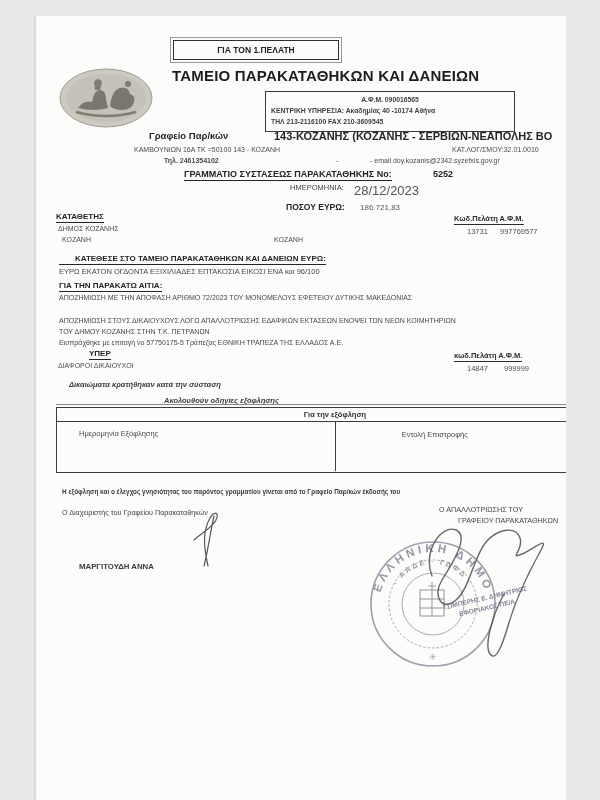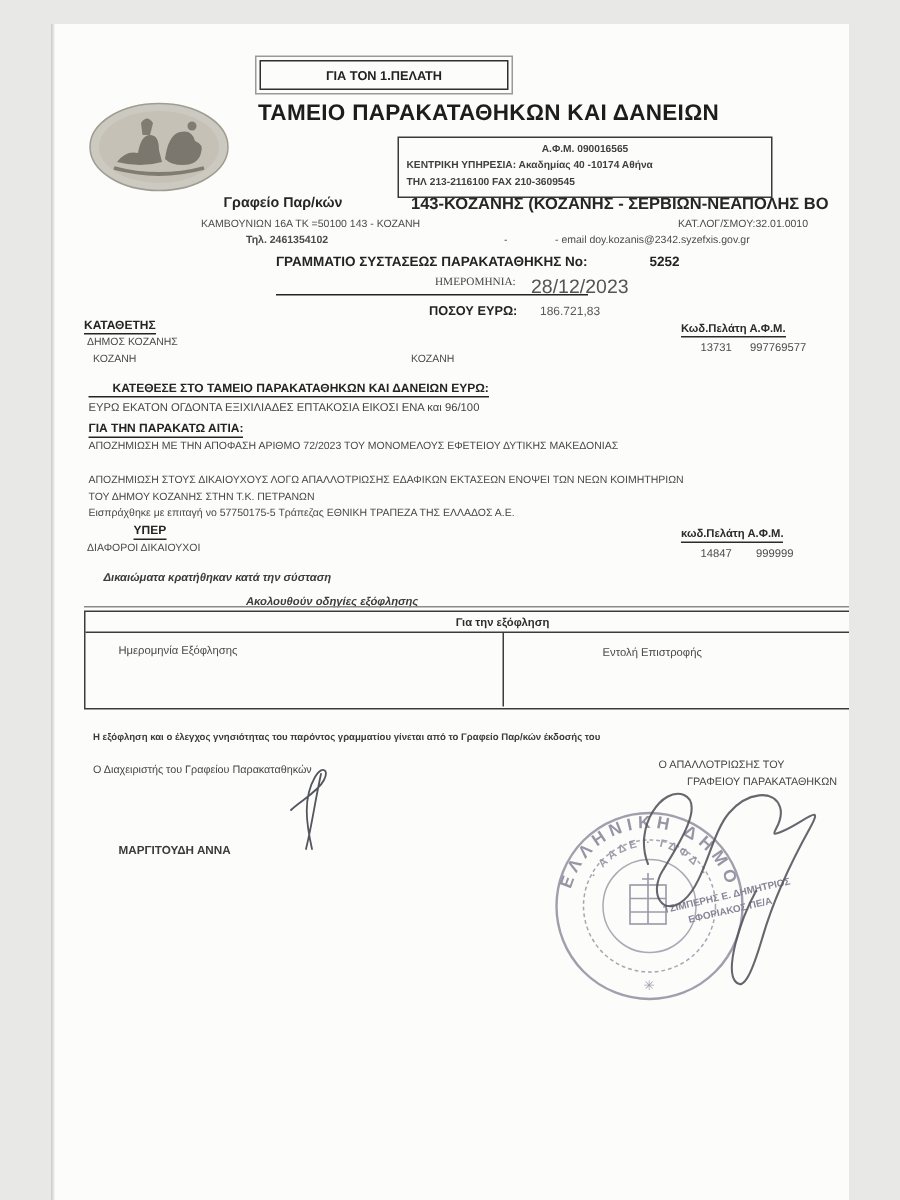--- a/index.html
+++ b/index.html
@@ -26,23 +26,23 @@
   .info-afm{text-align:center;}
 
   .office-label{left:115px;top:114px;font-size:9.5px;font-weight:bold;color:#262626;}
   .office-value{left:240px;top:114px;font-size:11px;font-weight:bold;color:#262626;}
   .addr{left:100px;top:130px;font-size:7px;color:#4a4a4a;}
   .acct{left:418px;top:130px;font-size:7px;color:#4a4a4a;}
   .tel{left:130px;top:141px;font-size:7px;color:#4a4a4a;font-weight:bold;}
   .dash{left:302px;top:141px;font-size:7px;color:#4a4a4a;}
   .email{left:336px;top:141px;font-size:7px;color:#4a4a4a;}
 
-  .receipt-title{left:150px;top:153px;font-size:9px;font-weight:bold;color:#232323;border-bottom:1.2px solid #232323;padding-bottom:17px;}
+  .receipt-title{left:150px;top:153px;font-size:9px;font-weight:bold;color:#232323;border-bottom:1.2px solid #232323;padding-bottom:1px;}
   .receipt-no{left:399px;top:153px;font-size:9px;font-weight:bold;color:#232323;}
-  .date-label{left:256px;top:167px;font-size:7.5px;color:#444;font-family:Liberation Serif, serif;}
+  .date-label{left:256px;top:167px;font-size:7.5px;color:#444;}
   .date-value{left:320px;top:167px;font-size:13px;color:#555;}
   .amount-label{left:252px;top:186px;font-size:8.5px;font-weight:bold;color:#232323;text-align:right;}
   .amount-value{left:326px;top:186.5px;font-size:8px;color:#5a5a5a;}
 
   .cl-head{font-size:7.5px;font-weight:bold;color:#2b2b2b;border-bottom:1px solid #2b2b2b;padding-bottom:.5px;}
   .cl1-head{left:420px;top:198px;}
   .cl1-code{left:433px;top:211px;font-size:7.5px;color:#4d4d4d;}
   .cl1-afm{left:466px;top:211px;font-size:7.5px;color:#4d4d4d;}
   .cl2-head{left:420px;top:335px;}
   .cl2-code{left:433px;top:348px;font-size:7.5px;color:#4d4d4d;}

